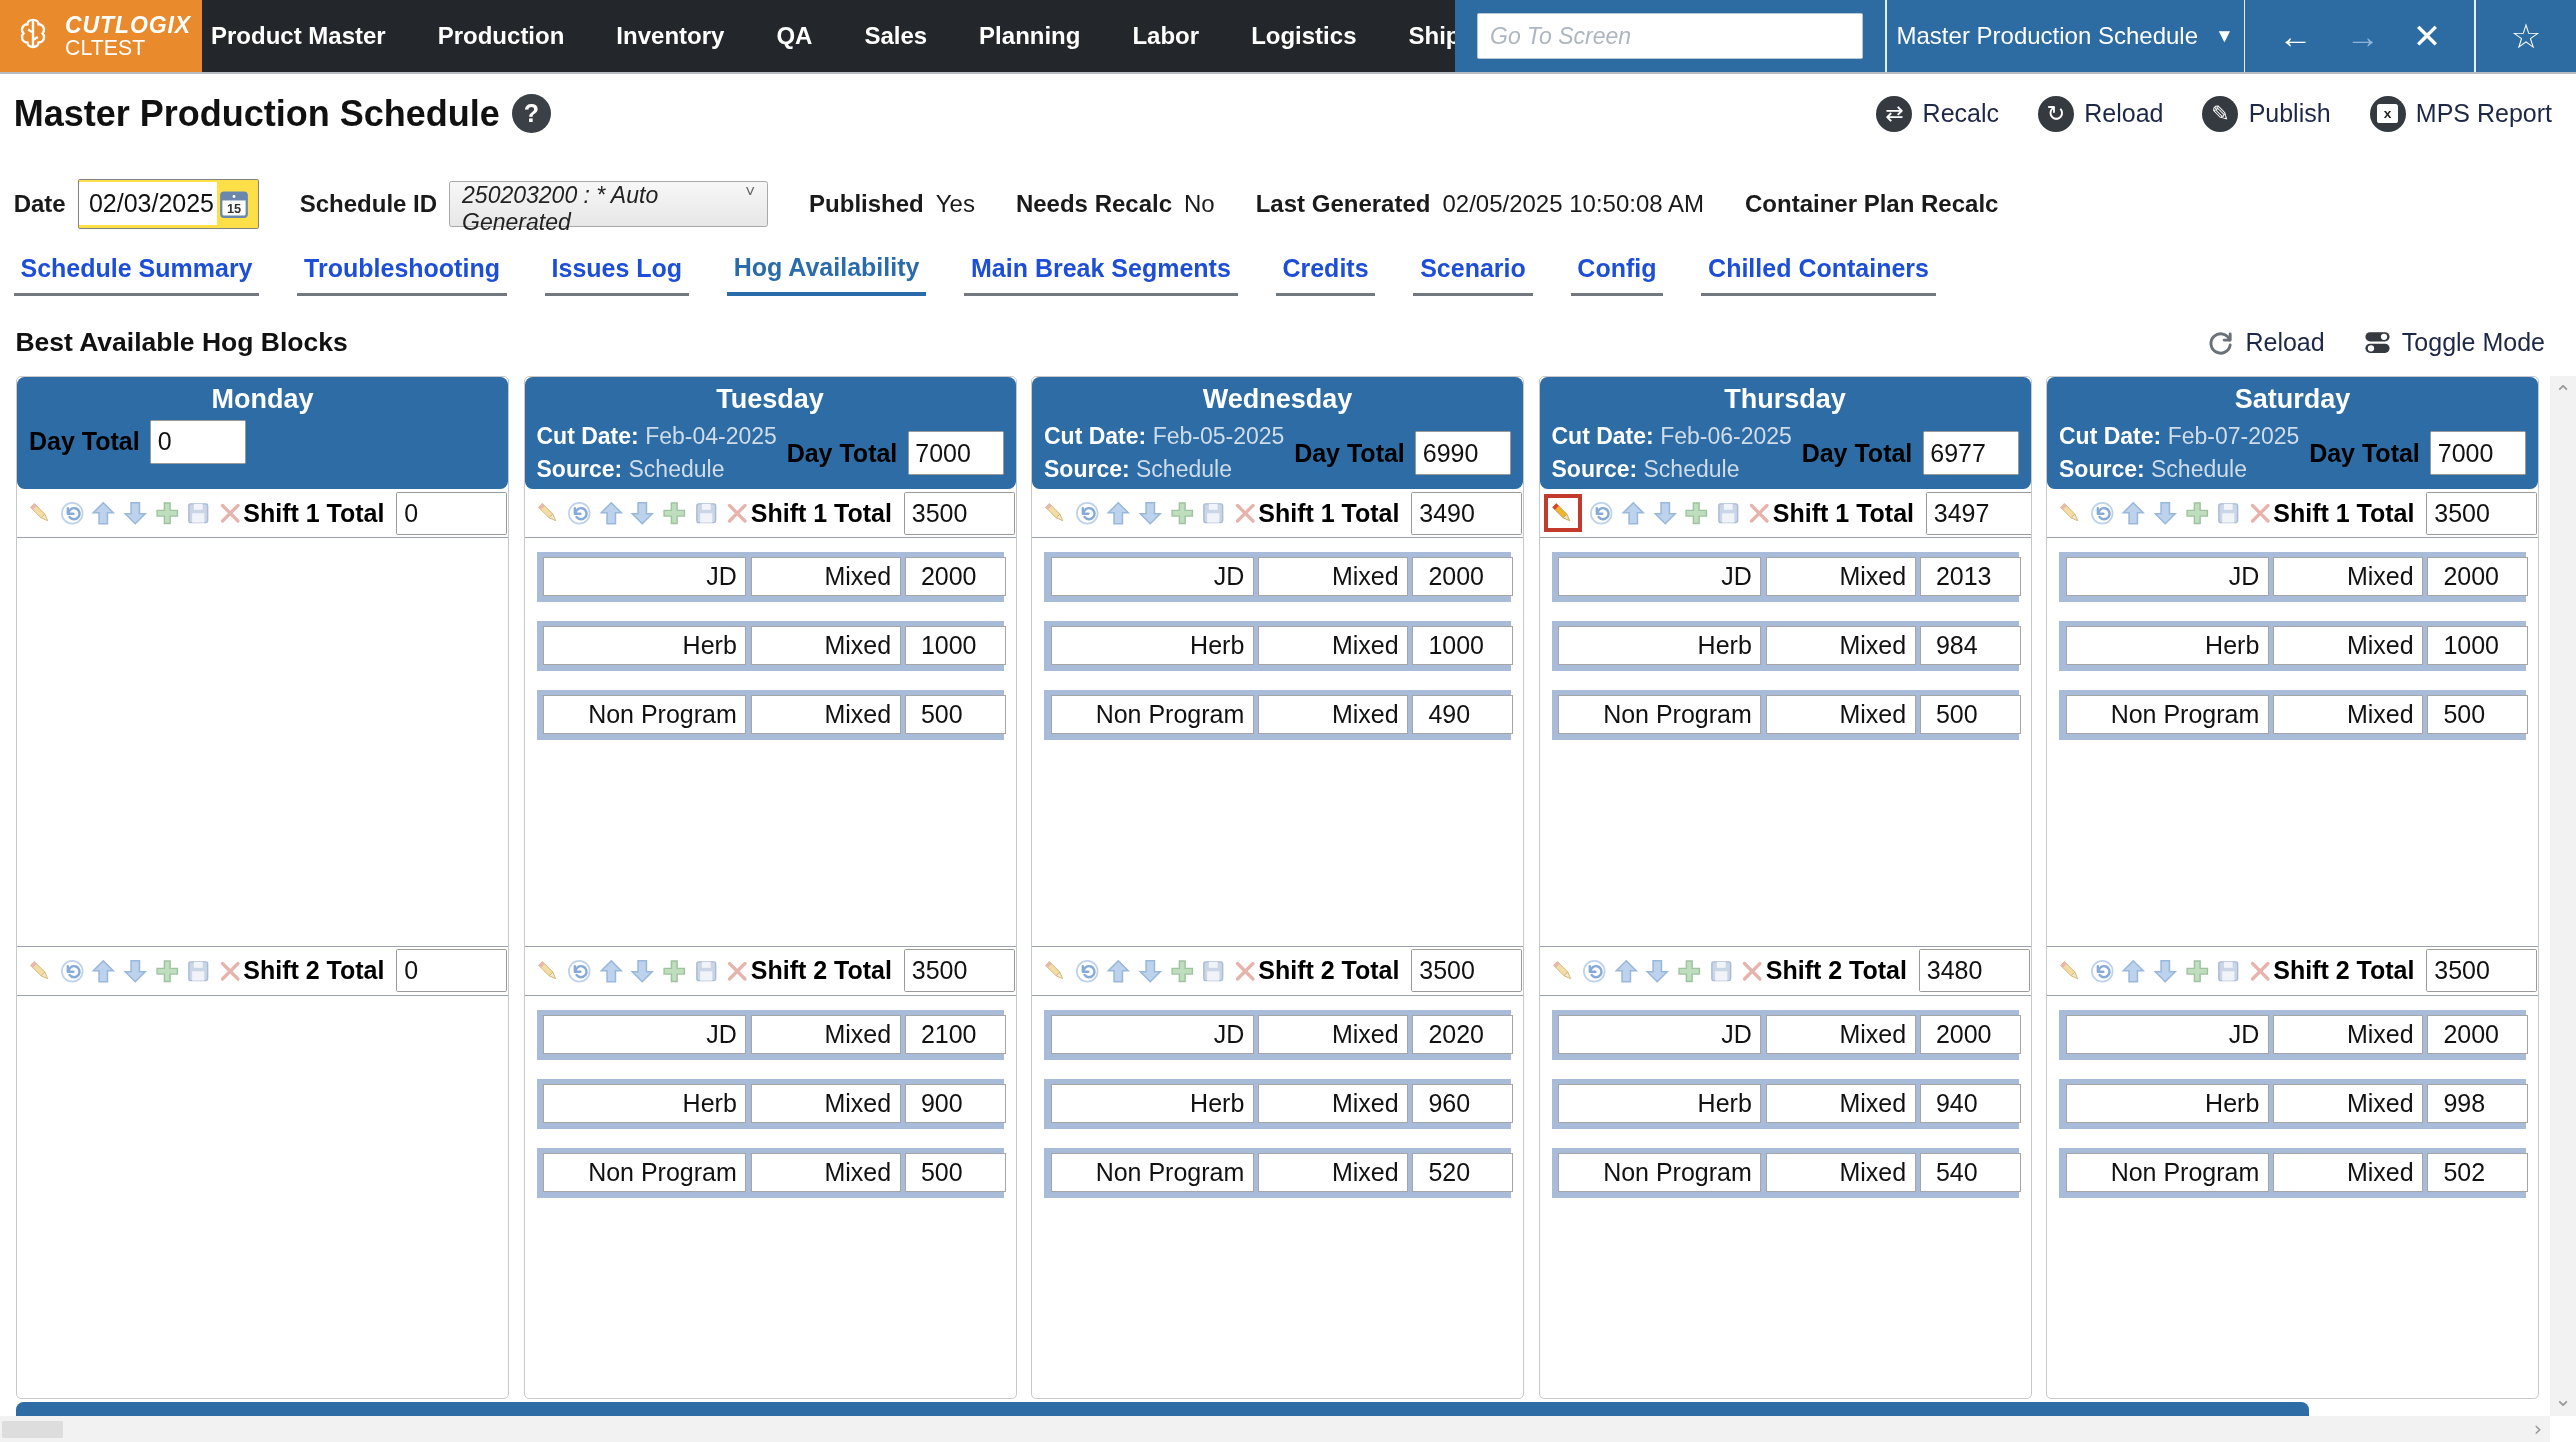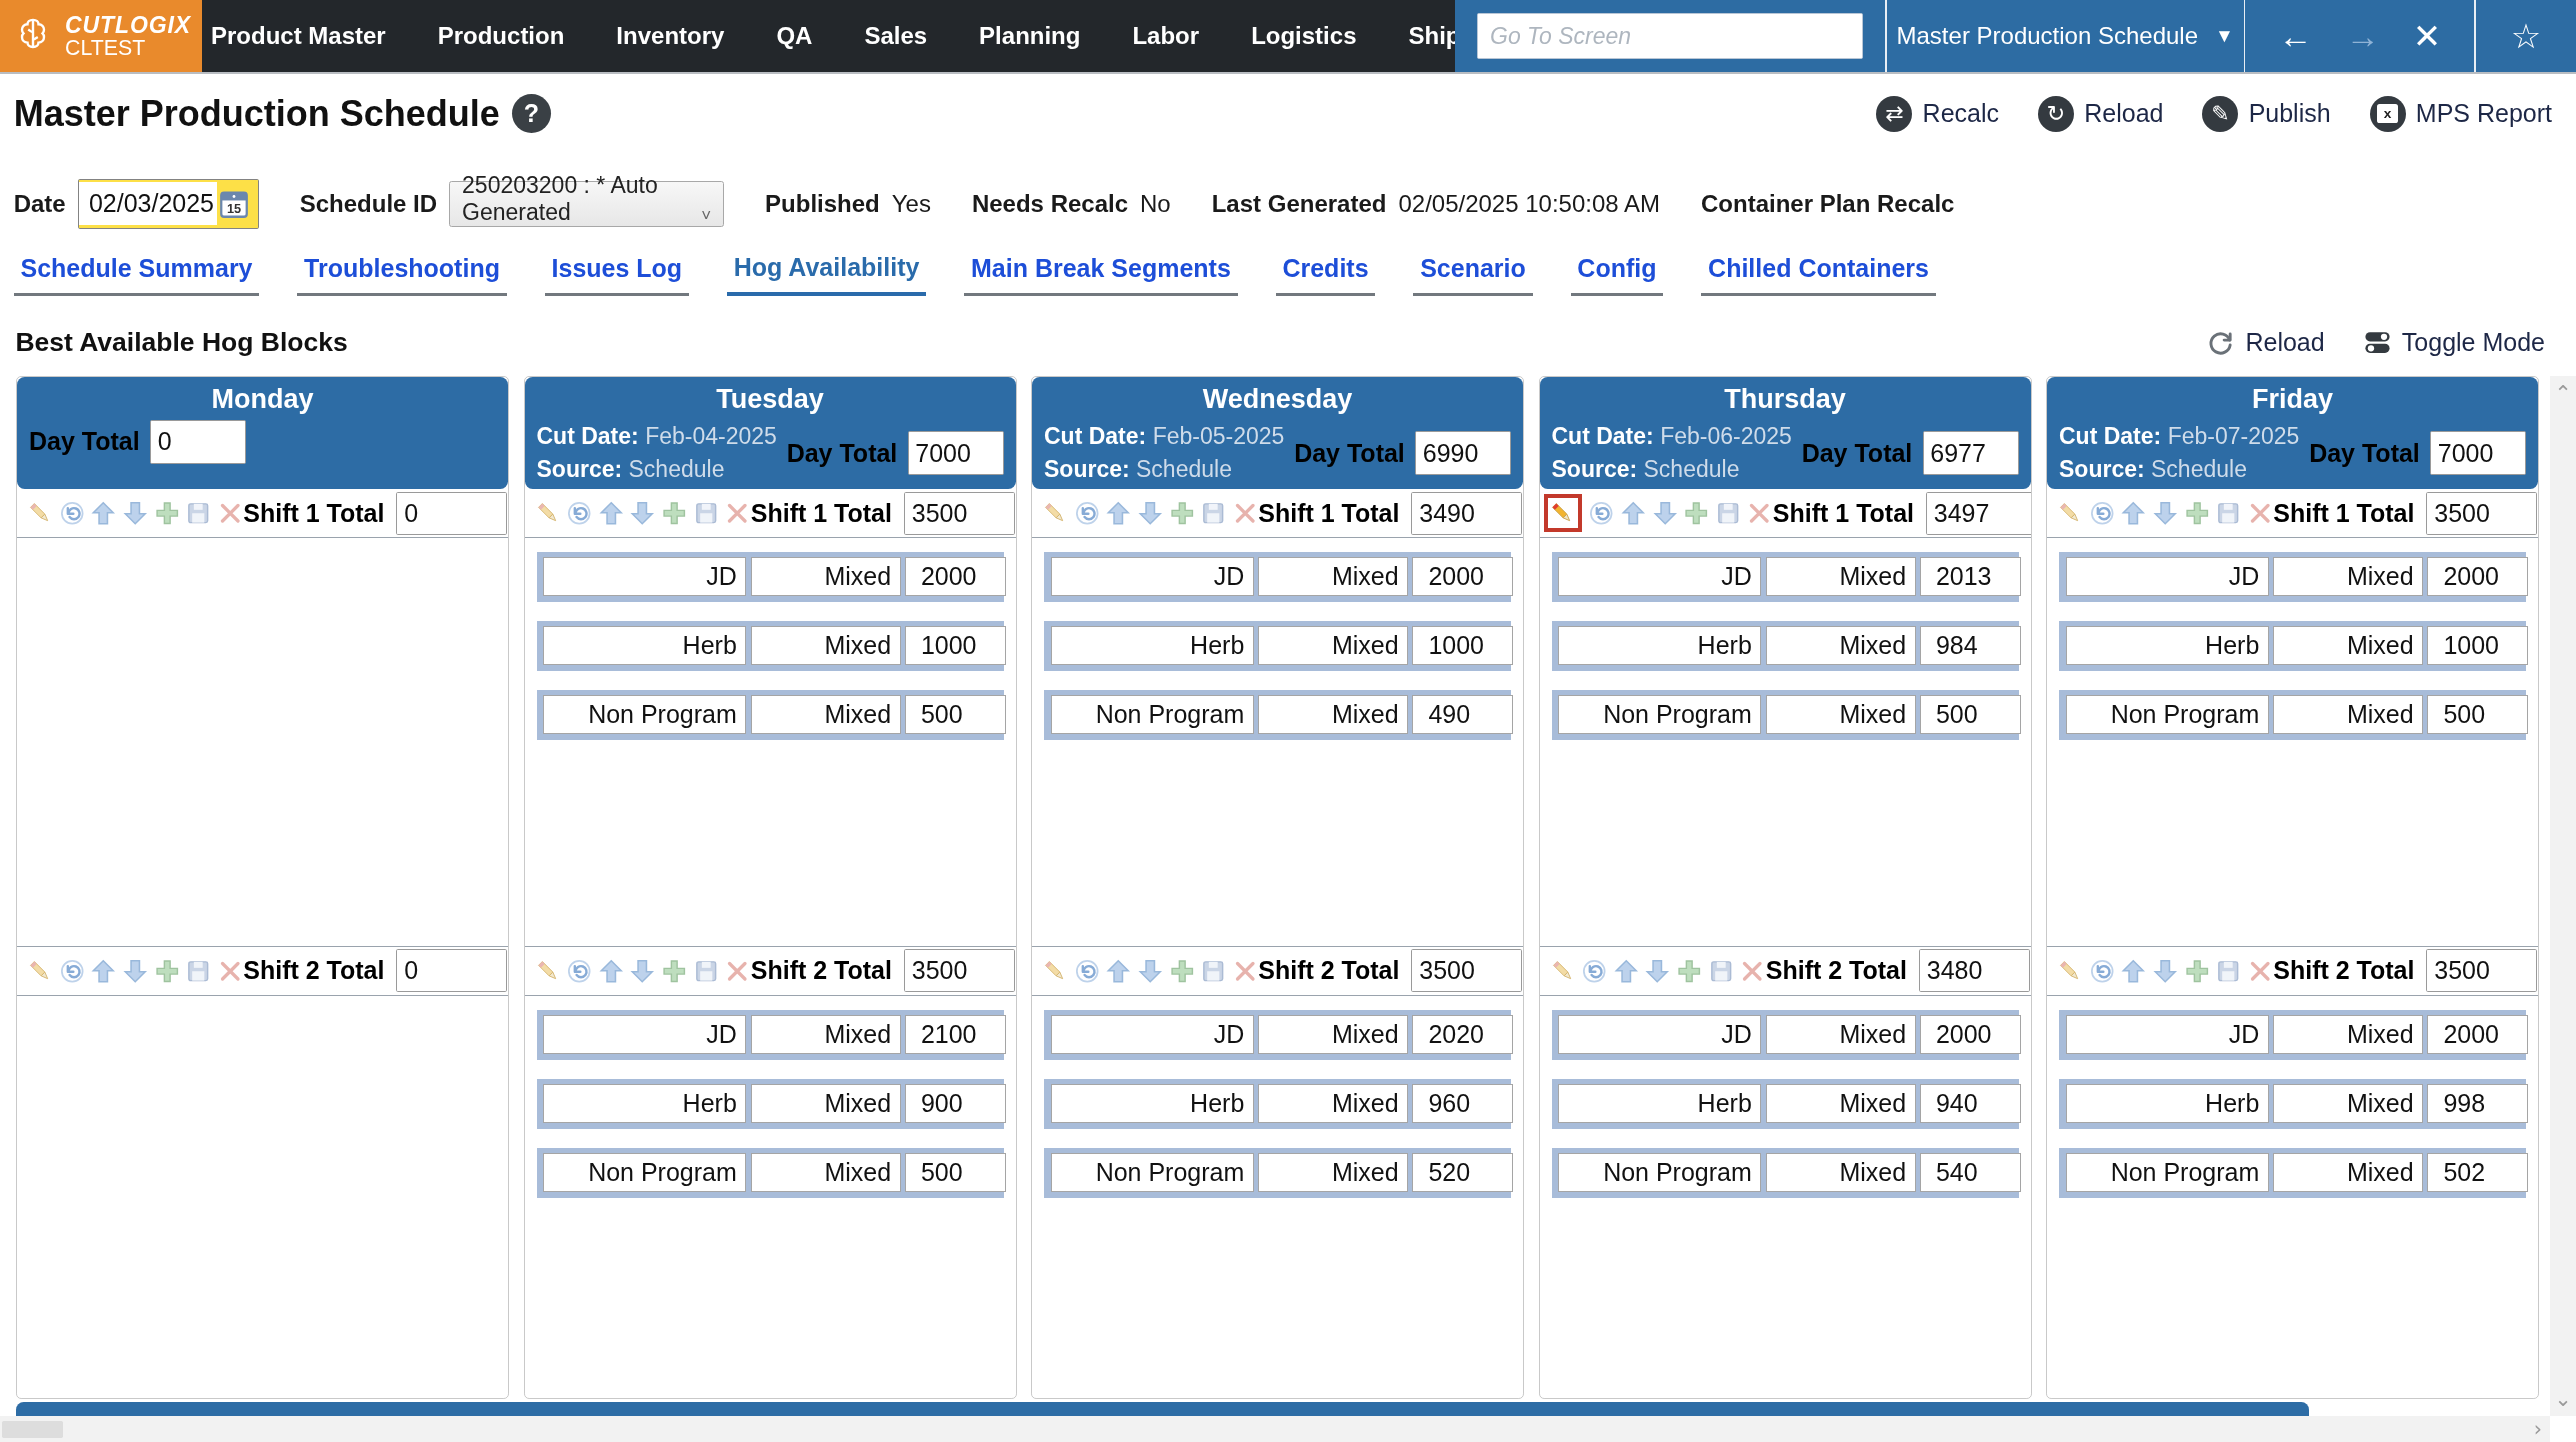--- a/index.html
+++ b/index.html
@@ -36,21 +36,21 @@
   .circle-icon{width:36px;height:36px;border-radius:50%;background:#343a40;color:#fff;display:flex;align-items:center;justify-content:center;font-size:22px;flex:none;}
   .action-label{font-size:25px;color:#1d2746;}
   .mps-inner{width:20.5px;height:19px;background:#fff;border-radius:2.6px;display:flex;align-items:center;justify-content:center;font-size:13.7px;font-weight:bold;color:#222;}
   
   .filter-row{position:absolute;top:176px;left:0;right:0;height:55px;display:flex;align-items:center;}
   .flabel{font-weight:bold;font-size:24px;white-space:nowrap;}
   .fvalue{font-size:24px;white-space:nowrap;}
   .date-wrap{display:flex;align-items:center;border:1.7px solid #838383;border-radius:1.7px;height:50px;box-sizing:border-box;margin-left:12px;padding-right:6.8px;background:#fde047;}
   .date-input{width:128px;height:43px;border:none;outline:none;font-size:25px;padding:0 0 0 10.2px;font-family:inherit;color:#111;}
   .cal-icon{width:34px;height:34px;cursor:pointer;flex:none;}
-  .sched-select{margin-left:12px;height:46px;width:275px;background:linear-gradient(#f7f7f7,#e7e7e7);border:1.7px solid #a8a8a8;border-radius:2.6px;display:flex;align-items:flex-end;box-sizing:border-box;padding:0 12px;cursor:pointer;}
+  .sched-select{margin-left:12px;height:46px;width:319px;background:linear-gradient(#f7f7f7,#e7e7e7);border:1.7px solid #a8a8a8;border-radius:2.6px;display:flex;align-items:flex-start;box-sizing:border-box;padding:0 12px;cursor:pointer;font-style:italic;}
   .sched-value{font-size:23px;color:#222;flex:1;}
   .chev{font-size:17px;color:#666;}
   .gap48{width:41px;flex:none;}
   .lgap{width:12px;flex:none;}
   
   .tabs{position:absolute;top:253px;left:13.7px;right:0;display:flex;gap:38px;align-items:flex-end;}
   .tab{font-size:25px;font-weight:bold;color:#1d4ed8;padding:0 6.8px 10.2px 6.8px;border-bottom:3.4px solid #72787e;cursor:pointer;white-space:nowrap;}
   .tab.active{color:#2a6bab;border-bottom:4.3px solid #2a6bab;}
   
   .section-row{position:absolute;top:318px;left:0;right:0;height:48px;display:flex;align-items:center;}
@@ -822,21 +822,21 @@
           <div class="row-band">
             <div class="cellbox b1">Non Program</div>
             <div class="cellbox b2">Mixed</div>
             <div class="cellbox b3">540</div>
           </div>
         </div>
       </div>
     </div>
     <div class="panel">
       <div class="day-head">
-        <div class="day-name">Friday</div>
+        <div class="day-name">Saturday</div>
      <div class="day-info">
        <div class="info-lines">
          <div class="info-line"><span class="lab">Cut Date:</span> <span class="val">Feb-07-2025</span></div>
          <div class="info-line"><span class="lab">Source:</span> <span class="val">Schedule</span></div>
        </div>
        <div class="day-total">
          <span class="dt-label">Day Total</span>
          <input class="dt-input" value="7000" style="">
        </div>
      </div>

